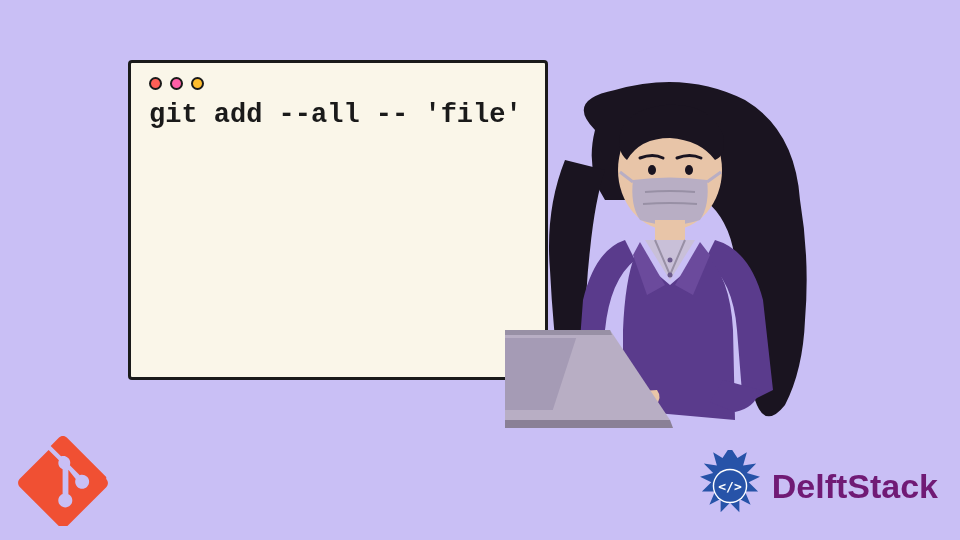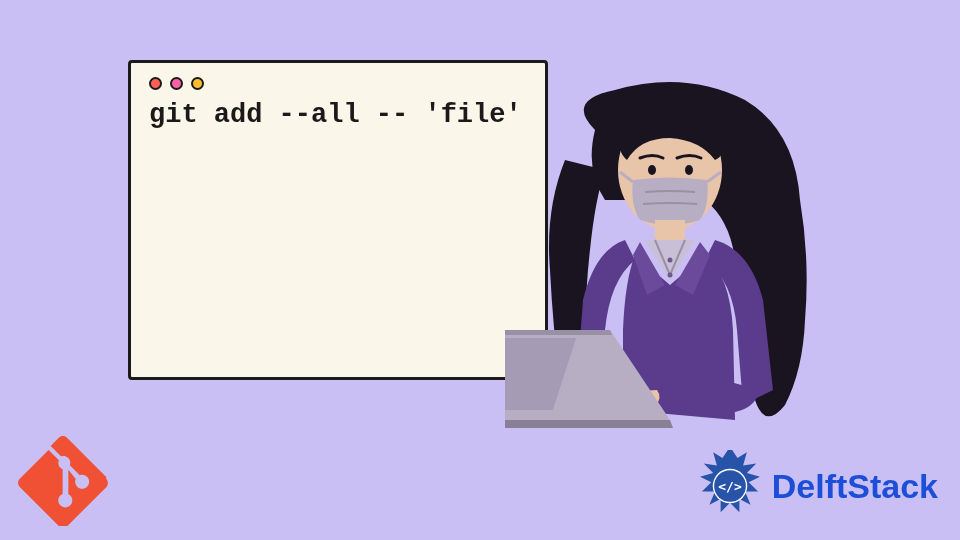--- a/index.html
+++ b/index.html
@@ -64,21 +64,21 @@
     position: absolute;
     right: 22px;
     bottom: 18px;
     display: flex;
     align-items: center;
     gap: 6px;
   }
   .delft-text {
     font-size: 34px;
     font-weight: 600;
-    color: #1d4ed8;
+    color: #701a75;
     font-family: Arial, sans-serif;
   }
 </style>
 </head>
 <body>
 
 <div class="terminal">
   <div class="term-dots">
     <span class="dot red"></span>
     <span class="dot pink"></span>

